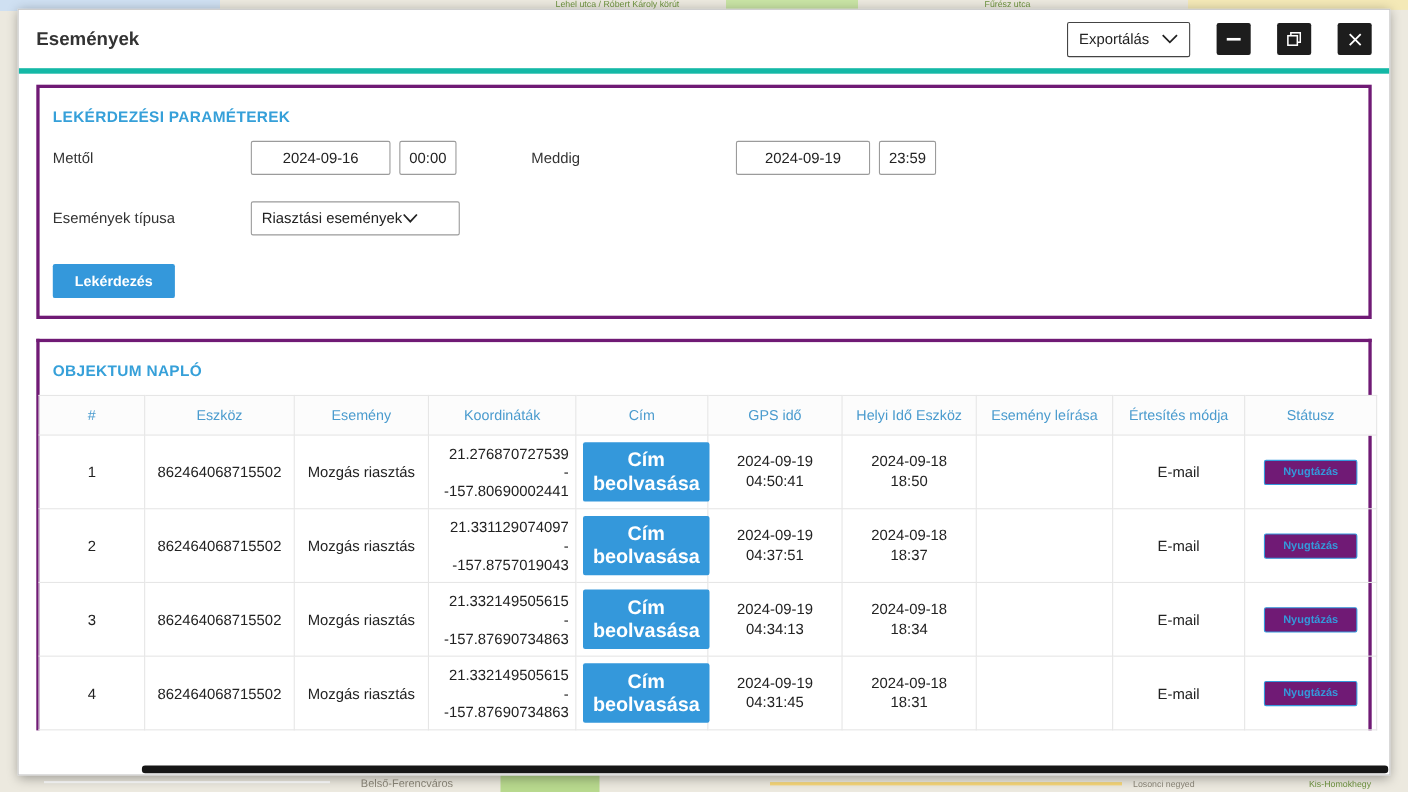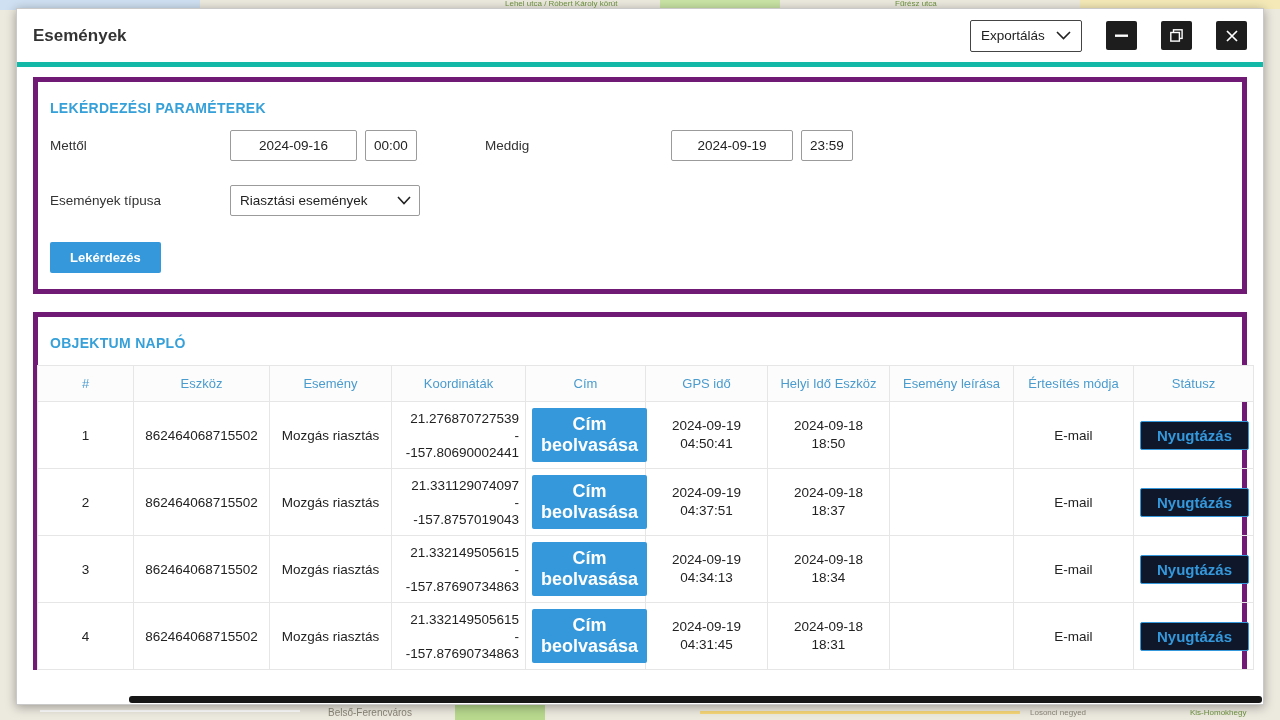--- a/index.html
+++ b/index.html
@@ -23,52 +23,52 @@
   .titlebar-right { display: flex; align-items: center; gap: 24px; }
   .export-btn { height: 32px; min-width: 112px; background: #fff; border: 1px solid #444; border-radius: 2px;
                 display: flex; align-items: center; justify-content: space-between; gap: 10px;
                 padding: 0 10px; font-size: 13.5px; color: #222; cursor: pointer; }
   .win-btn { width: 31px; height: 29px; background: #1d1d1d; border: none; border-radius: 2px;
              display: flex; align-items: center; justify-content: center; cursor: pointer; }
   .win-btn svg { display: block; }
 
   .content { padding: 10px 16px 0 16px; }
 
-  .panel { border: 5px solid #701a75; background: #fff; margin-bottom: 18px; }
+  .panel { border: 3px solid #701a75; background: #fff; margin-bottom: 18px; }
   .panel-inner { padding: 14px 14px 16px 12px; }
   .section-heading { font-size: 14px; font-weight: bold; color: #36a0d9; letter-spacing: .3px; margin: 4px 0 14px 0; }
   .desc { font-size: 13.5px; color: #333; margin-bottom: 22px; }
 
   .form-row { display: flex; align-items: center; margin-bottom: 24px; }
   .form-label { font-size: 13.5px; color: #333; }
   .lbl-from { width: 180px; }
   .lbl-to { width: 186px; margin-left: 68px; }
   .lbl-type { width: 180px; }
   .text-input { height: 31px; border: 1px solid #9b9b9b; border-radius: 2px; font-size: 13.5px;
                 color: #222; text-align: center; font-family: "Liberation Sans", sans-serif; background: #fff; }
   .date-input { width: 127px; }
   .time-input { width: 52px; margin-left: 8px; }
   .fake-select { width: 190px; height: 31px; border: 1px solid #9b9b9b; border-radius: 2px; background: #fff;
-                 display: flex; align-items: center; justify-content: space-between; padding: 0 8px 0 9px;
+                 display: flex; align-items: center; padding: 0 8px 0 9px;
                  font-size: 13.5px; color: #222; cursor: pointer; }
   .btn-primary { background: #3498db; color: #fff; border: none; border-radius: 2px; font-weight: bold;
                  font-size: 13px; height: 31px; padding: 0 20px; cursor: pointer; margin-top: 2px;
                  font-family: "Liberation Sans", sans-serif; }
 
   
   table { border-collapse: collapse; table-layout: fixed; width: 1216px; margin: 0 -1px -1px -1px; }
   th, td { border: 1px solid #e6e6e6; text-align: center; vertical-align: middle; }
   thead th { height: 36px; font-size: 13px; font-weight: normal; color: #4a9bce; background: #fcfcfc; }
   tbody td { height: 67px; font-size: 13.5px; color: #222; padding: 4px 6px; }
   .coords div { line-height: 17px; text-align: right; }
   .two-line div { line-height: 18px; }
   .btn-addr { background: #3498db; color: #fff; border: none; border-radius: 2px; font-weight: bold;
               font-size: 18px; padding: 6px 9px; cursor: pointer; font-family: "Liberation Sans", sans-serif; }
-  .btn-ack { background: #0f172a; color: #3498db; border: 1px solid #3498db; border-radius: 2px; font-weight: bold;
-             font-size: 15px; padding: 5px 16px; cursor: pointer; font-family: "Liberation Sans", sans-serif; }
+  .btn-ack { background: #701a75; color: #3498db; border: 1px solid #3498db; border-radius: 2px; font-weight: bold;
+             font-size: 10px; padding: 5px 16px; cursor: pointer; font-family: "Liberation Sans", sans-serif; }
 
   .h-scrollbar { position: absolute; left: 112px; right: 1px; bottom: 1px; height: 7px; background: #161616; border-radius: 3px; }
   .log-panel { margin-bottom: 0; border-bottom: none; }
 </style>
 </head>
 <body>
 
 <div class="map-bg">
   <div class="map-patch" style="left:0;top:0;width:200px;height:10px;background:#cfe0f2;"></div>
   <div class="map-patch" style="left:660px;top:0;width:120px;height:9px;background:#c9e4a5;"></div>

